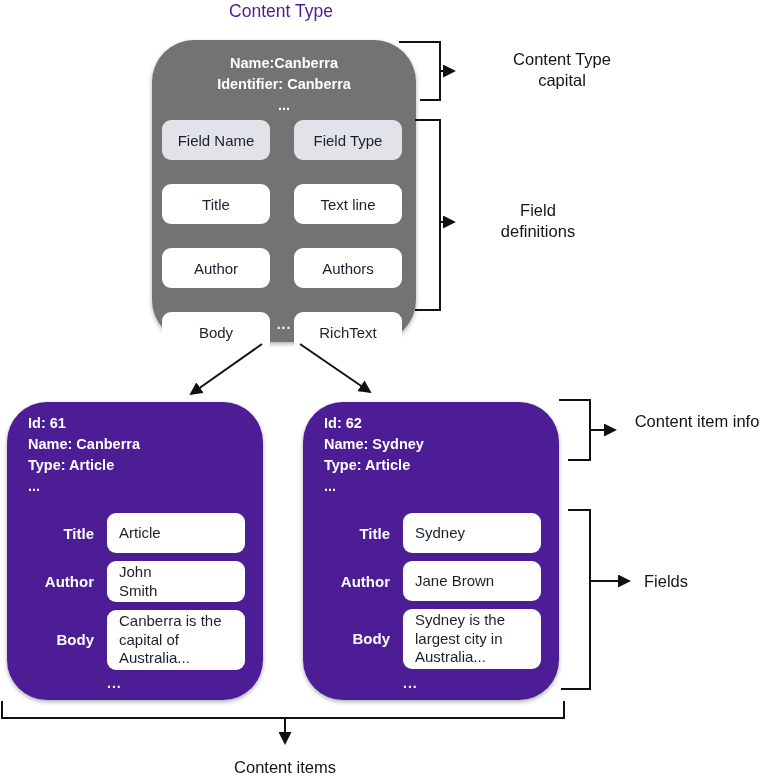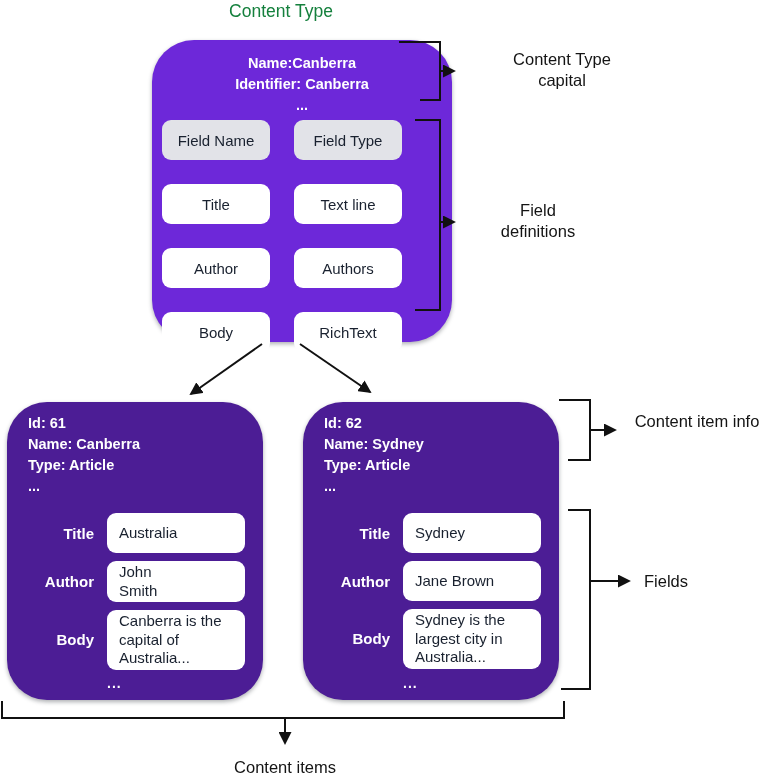--- a/index.html
+++ b/index.html
@@ -5,27 +5,27 @@
   * { margin:0; padding:0; box-sizing:border-box; }
   html,body { background:#ffffff; }
   .stage {
     position:relative; width:773px; height:782px; overflow:hidden;
     font-family:"Liberation Sans","DejaVu Sans",sans-serif; background:#ffffff;
   }
   .conn { position:absolute; left:0; top:0; width:773px; height:782px; pointer-events:none; }
 
   .page-title {
     position:absolute; left:161px; top:1px; width:240px;
-    text-align:center; font-size:17.5px; color:#15803d;
+    text-align:center; font-size:17.5px; color:#4c1d95;
   }
 
   
   .ct-box {
-    position:absolute; left:152px; top:40px; width:300px; height:302px;
-    background:#6d28d9; border-radius:42px; color:#ffffff;
+    position:absolute; left:152px; top:40px; width:264px; height:302px;
+    background:#737373; border-radius:42px; color:#ffffff;
     box-shadow:0 2px 4px rgba(20,25,35,.35);
   }
   .ct-meta {
     position:absolute; top:13px; left:0; width:100%;
     text-align:center; font-size:14.5px; font-weight:700; line-height:21px;
   }
   .field-grid {
     position:absolute; left:10px; top:80px; width:240px;
     display:grid; grid-template-columns:1fr 1fr; column-gap:20px; row-gap:10px;gap:24px;
   }
@@ -108,21 +108,21 @@
   <div class="item-box left">
     <div class="item-info">
       <div>Id: 61</div>
       <div>Name: Canberra</div>
       <div>Type: Article</div>
       <div>...</div>
     </div>
     <div class="item-rows">
       <div class="frow">
         <div class="flabel">Title</div>
-        <div class="fvalue">Australia</div>
+        <div class="fvalue">Article</div>
       </div>
       <div class="frow">
         <div class="flabel">Author</div>
         <div class="fvalue">John
 Smith</div>
       </div>
       <div class="frow">
         <div class="flabel">Body</div>
         <div class="fvalue">Canberra is the
 capital of

